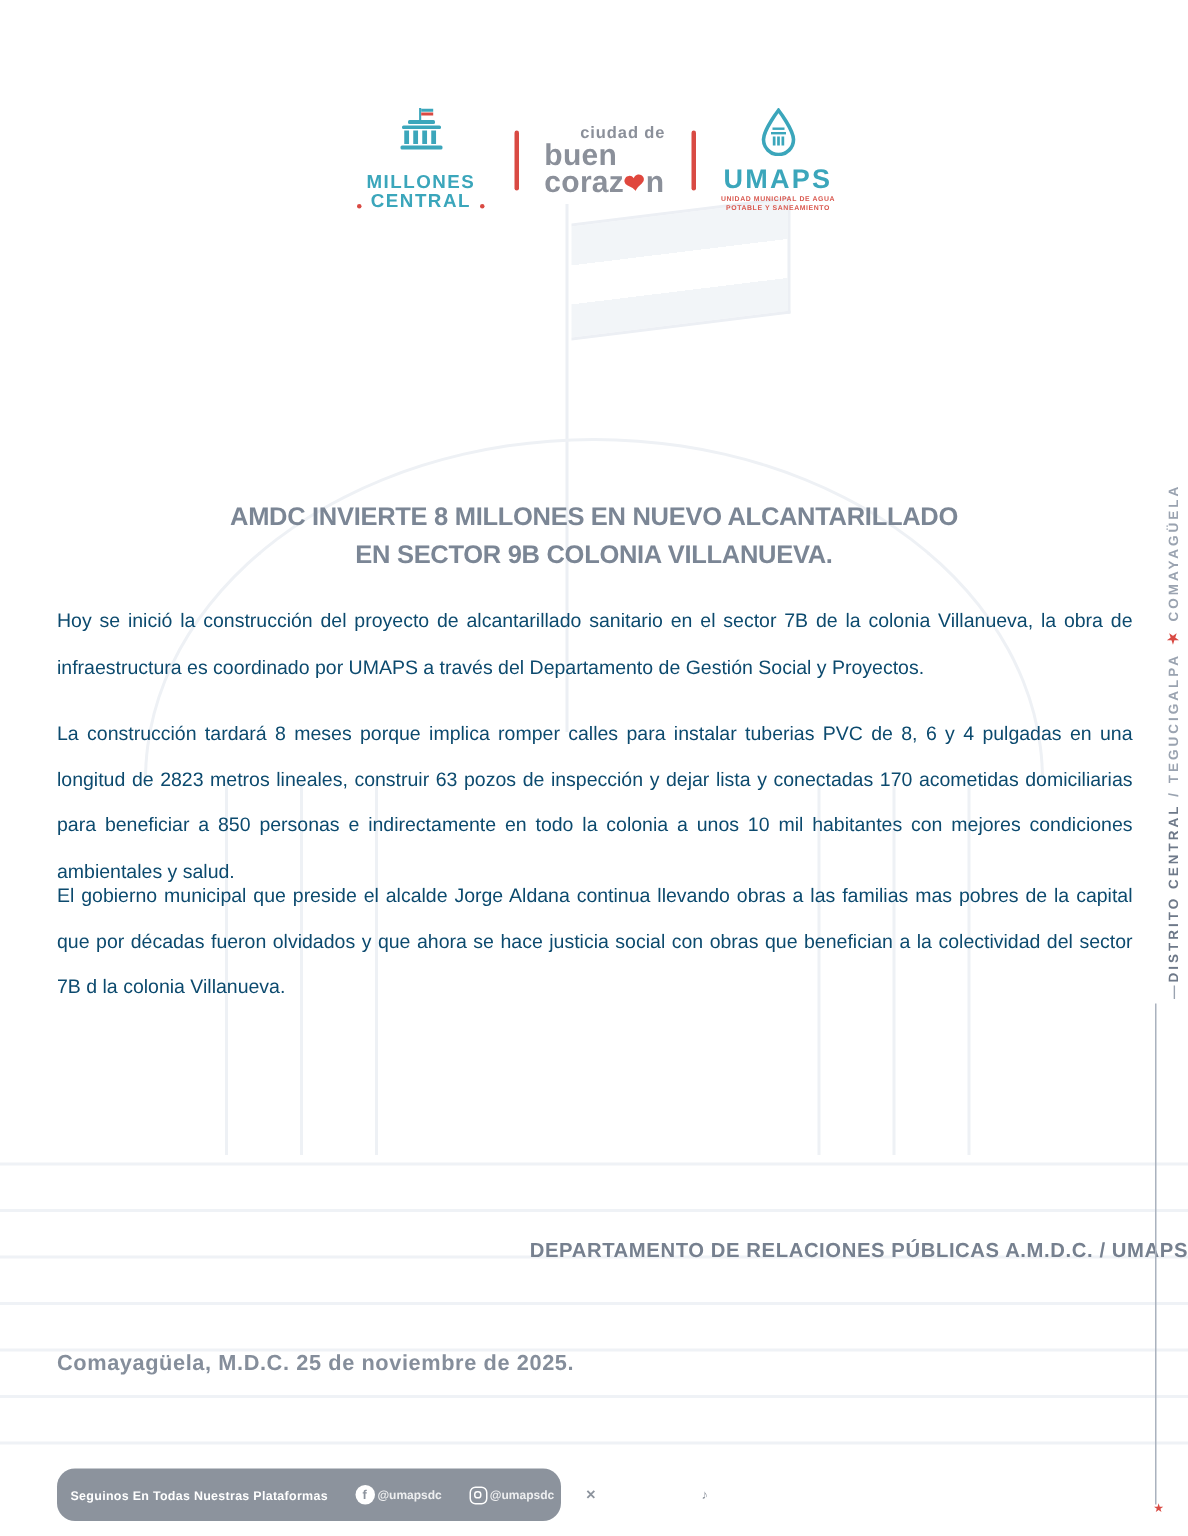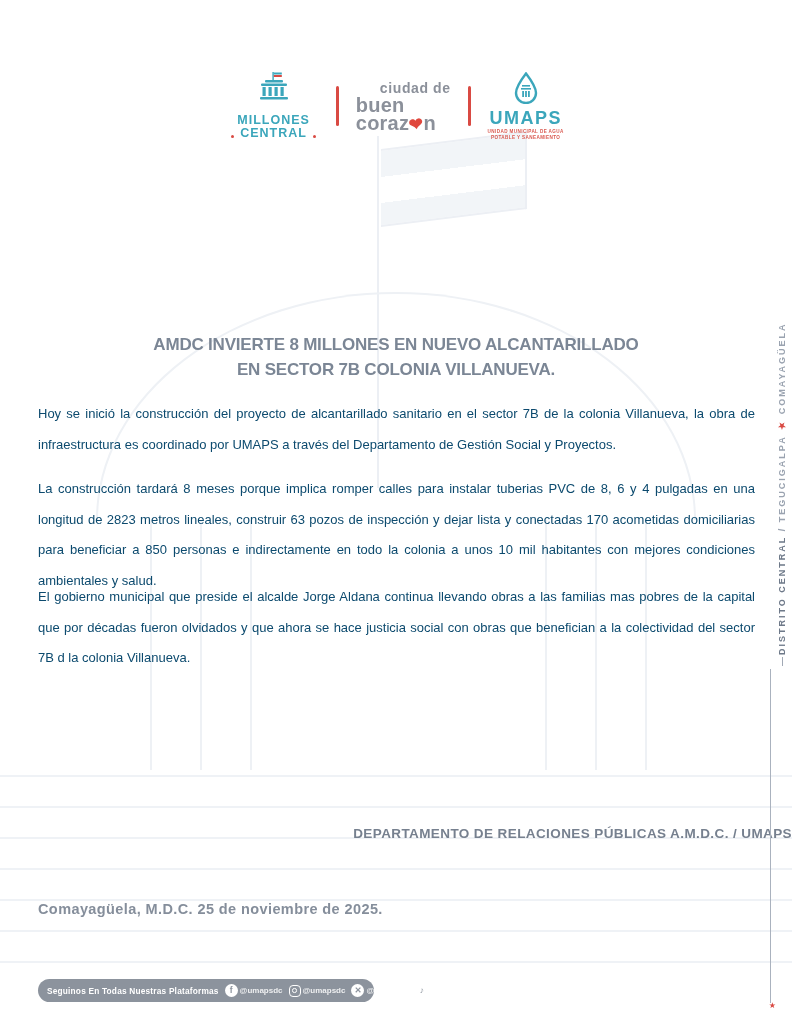--- a/index.html
+++ b/index.html
@@ -32,21 +32,21 @@
   .header {
     position:absolute; top:72px; left:0; width:792px;
     display:flex; justify-content:center; align-items:center;
   }
   .logo-sep { width:3px; height:40px; background:#D94A43; border-radius:2px; margin:0 17px; align-self:center; }
   .logo-dc { display:flex; flex-direction:column; align-items:center; }
   .logo-dc-text { margin-top:2px; display:flex; align-items:flex-end; }
   .dc-lines { text-align:center; color:#3BA6BB; font-weight:800; font-size:12.5px; line-height:13px; letter-spacing:1px; }
   .red-dot { width:3px; height:3px; border-radius:50%; background:#D94A43; margin:0 3px 2px 3px; }
   .logo-bc { display:flex; flex-direction:column; align-items:flex-start; color:#8B909A; }
-  .bc-top { font-size:14px; font-weight:700; letter-spacing:.6px; margin-left:24px; }
+  .bc-top { font-size:11px; font-weight:700; letter-spacing:.6px; margin-left:24px; }
   .bc-line { font-size:20px; font-weight:800; line-height:18px; letter-spacing:.2px; }
   .bc-heart { color:#E0473D; font-size:17px; display:inline-block; transform:rotate(-8deg); line-height:14px; }
   .logo-umaps { display:flex; flex-direction:column; align-items:center; }
   .umaps-name { color:#3BA6BB; font-weight:700; font-size:18px; letter-spacing:1.5px; line-height:18px; margin-top:1px; }
   .umaps-tag { color:#D9584F; font-size:4.6px; font-weight:700; letter-spacing:.4px; line-height:5.6px; text-align:center; margin-top:2px; }
   
   .doc-title {
     position:absolute; top:238px; left:0; width:792px; text-align:center;
     font-size:29px; font-weight:800; color:#76808F; letter-spacing:.8px;
   }
@@ -64,23 +64,23 @@
   .signature {
     position:absolute; top:826px; left:0; width:792px; text-align:right;
     font-size:13.5px; font-weight:800; color:#76808F; letter-spacing:.4px;
   }
   .dateline {
     position:absolute; top:901px; left:38px;
     font-size:14.5px; font-weight:700; color:#858E9B; letter-spacing:.4px;
   }
   
   .footer-pill {
-    position:absolute; top:979px; left:38px; height:23px; width:336px;
+    position:absolute; top:979px; left:38px; height:35px; width:336px;
     background:#8C939D; border-radius:12px;
-    display:flex; align-items:center; padding:0 9px; gap:4px;
+    display:flex; align-items:center; padding:0 9px; gap:16px;
   }
   .footer-label { color:#ffffff; font-size:8.3px; font-weight:700; letter-spacing:.2px; white-space:nowrap; }
   .social { display:flex; align-items:center; gap:2px; margin-left:2px; }
   .soc-circle {
     width:13px; height:13px; border-radius:50%; background:#ffffff;
     display:flex; align-items:center; justify-content:center;
     color:#8C939D; font-size:8.5px; font-weight:800; line-height:1;
   }
   .soc-ig {
     width:12px; height:12px; border:1.4px solid #ffffff; border-radius:4px;
@@ -176,21 +176,21 @@
       <div class="umaps-tag">
         <div>UNIDAD MUNICIPAL DE AGUA</div>
         <div>POTABLE Y SANEAMIENTO</div>
       </div>
     </div>
   </div>
 
 
   <div class="headline">
     <div>AMDC  INVIERTE 8 MILLONES EN NUEVO ALCANTARILLADO</div>
-    <div>EN SECTOR 7B COLONIA VILLANUEVA.</div>
+    <div>EN SECTOR 9B COLONIA VILLANUEVA.</div>
   </div>
 
   <div class="para para-1">Hoy se  inició la construcción  del proyecto de alcantarillado sanitario en el sector 7B de la colonia Villanueva, la obra de infraestructura  es coordinado por UMAPS a través del Departamento de Gestión Social y Proyectos.</div>
   <div class="para para-2">La construcción tardará  8 meses porque implica romper calles para  instalar tuberias PVC de 8, 6 y 4 pulgadas en una longitud de 2823 metros lineales, construir 63 pozos de inspección y dejar lista y conectadas 170 acometidas domiciliarias para beneficiar a 850 personas e indirectamente en todo la colonia a unos 10 mil habitantes con mejores condiciones ambientales y salud.</div>
   <div class="para para-3">El gobierno municipal que preside el alcalde Jorge Aldana continua llevando obras a las familias mas pobres de la capital que por décadas fueron olvidados  y que ahora se hace justicia social con obras que benefician a la colectividad del sector 7B d la colonia Villanueva.</div>
 
   <div class="signature">DEPARTAMENTO DE RELACIONES PÚBLICAS A.M.D.C. / UMAPS</div>
   <div class="dateline">Comayagüela, M.D.C. 25 de noviembre de 2025.</div>
 
   <div class="footer-pill">

